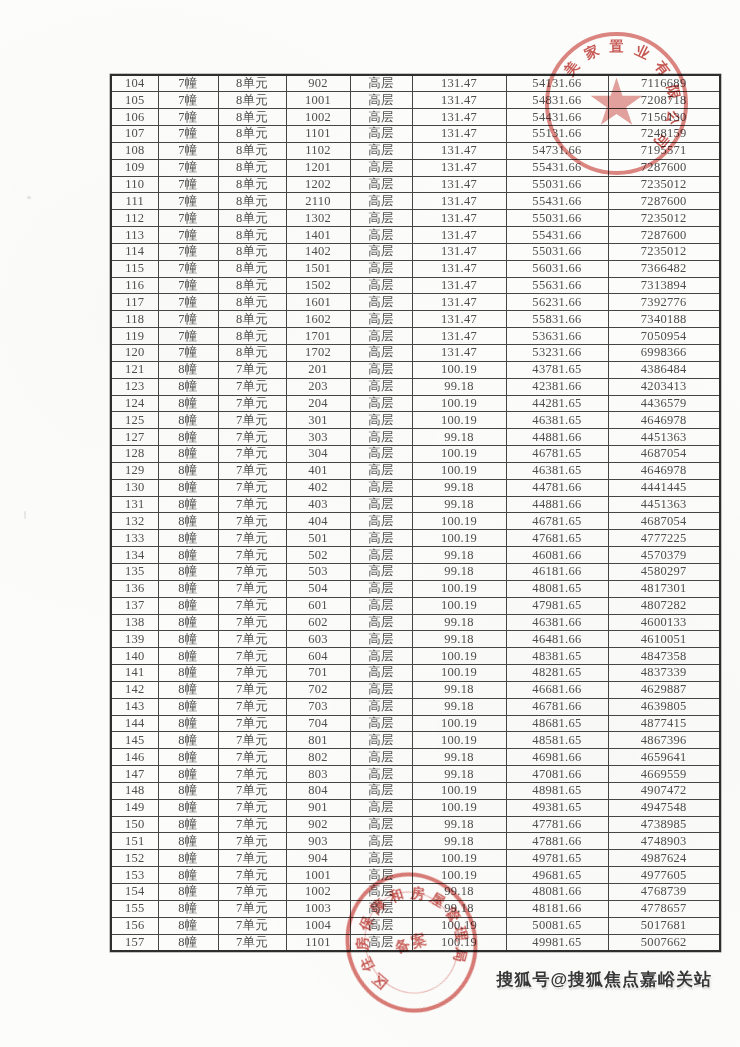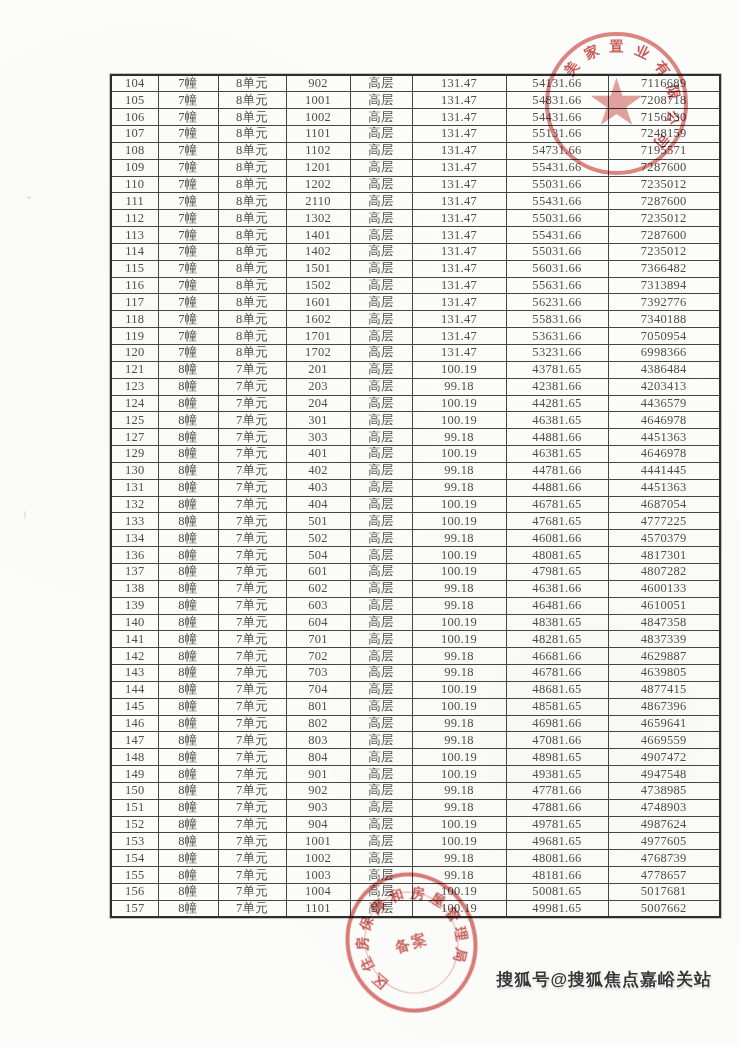--- a/index.html
+++ b/index.html
@@ -328,20 +328,30 @@
           <td>127</td>
           <td>8幢</td>
           <td>7单元</td>
           <td>303</td>
           <td>高层</td>
           <td>99.18</td>
           <td>44881.66</td>
           <td>4451363</td>
         </tr>
         <tr>
+          <td>128</td>
+          <td>8幢</td>
+          <td>7单元</td>
+          <td>304</td>
+          <td>高层</td>
+          <td>100.19</td>
+          <td>46781.65</td>
+          <td>4687054</td>
+        </tr>
+        <tr>
           <td>129</td>
           <td>8幢</td>
           <td>7单元</td>
           <td>401</td>
           <td>高层</td>
           <td>100.19</td>
           <td>46381.65</td>
           <td>4646978</td>
         </tr>
         <tr>
@@ -386,20 +396,30 @@
         </tr>
         <tr>
           <td>134</td>
           <td>8幢</td>
           <td>7单元</td>
           <td>502</td>
           <td>高层</td>
           <td>99.18</td>
           <td>46081.66</td>
           <td>4570379</td>
+        </tr>
+        <tr>
+          <td>135</td>
+          <td>8幢</td>
+          <td>7单元</td>
+          <td>503</td>
+          <td>高层</td>
+          <td>99.18</td>
+          <td>46181.66</td>
+          <td>4580297</td>
         </tr>
         <tr>
           <td>136</td>
           <td>8幢</td>
           <td>7单元</td>
           <td>504</td>
           <td>高层</td>
           <td>100.19</td>
           <td>48081.65</td>
           <td>4817301</td>

